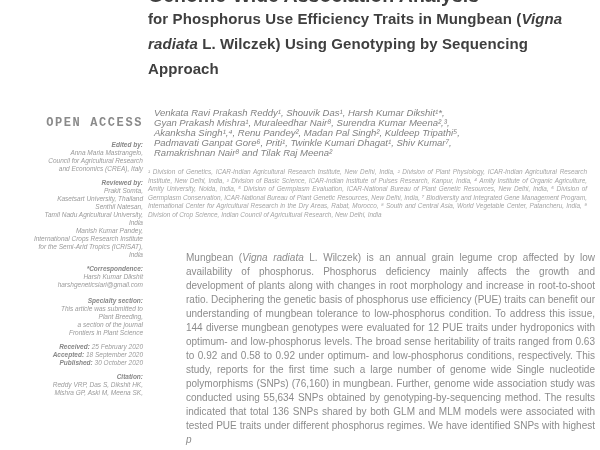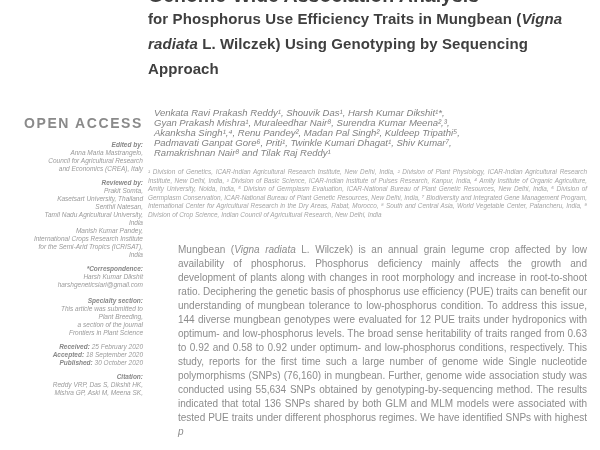--- a/index.html
+++ b/index.html
@@ -10,22 +10,22 @@
   }
   .page{position:relative;width:600px;height:450px;background:#fff;}
 
   
   .sidebar{
     position:absolute;left:10px;top:119px;width:133px;
     text-align:right;color:#9a9a9a;font-size:6.5px;line-height:8px;
     font-style:italic;
   }
   .open-access{
-    font-style:normal;font-family:Liberation Sans, sans-serif;
-    font-size:14px;font-weight:bold;letter-spacing:1.6px;
+    font-style:normal;font-family:Liberation Mono, monospace;
+    font-size:12px;font-weight:bold;letter-spacing:1.6px;
     color:#8a8a8a;margin-bottom:14px;white-space:nowrap;
   }
   .sb-section{margin-bottom:6px;}
   .sb-section.gap-lg{margin-bottom:8px;}
   .sb-label{font-weight:bold;color:#878787;}
   .sb-line{white-space:nowrap;}
   .sb-date .sb-label{display:inline;}
   .sb-email{color:#9a9a9a;text-decoration:none;display:block;}
 
   
@@ -45,21 +45,21 @@
   .authors{
     position:absolute;left:148px;top:108px;width:440px;
     font-style:italic;font-size:9.5px;line-height:10px;color:#828282;margin-left:6px;
   }
   .affiliations{
     position:absolute;left:148px;top:168px;width:439px;margin:0;
     font-style:italic;font-size:6.4px;line-height:8.5px;color:#a5a5a5;
     text-align:justify;
   }
   .abstract{
-    position:absolute;left:178px;top:243px;width:409px;margin:0;
+    position:absolute;left:178px;top:243px;width:409px;margin:8px;
     font-size:10px;line-height:14px;color:#8c8c8c;text-align:justify;
   }
   .abstract .it{font-style:italic;}
 </style>
 </head>
 <body>
 
 <div class="page">
 
   <aside class="sidebar">
@@ -116,20 +116,20 @@
     <div class="cutline-inner">Genome-Wide Association Analysis</div>
   </div>
 
   <h1 class="title"><span>for Phosphorus Use Efficiency Traits in Mungbean (</span><span class="it">Vigna radiata</span><span> L. Wilczek) Using Genotyping by Sequencing Approach</span></h1>
 
   <div class="authors">
     <div>Venkata Ravi Prakash Reddy¹, Shouvik Das¹, Harsh Kumar Dikshit¹*,</div>
     <div>Gyan Prakash Mishra¹, Muraleedhar Nair⁸, Surendra Kumar Meena²,³,</div>
     <div>Akanksha Singh¹,⁴, Renu Pandey², Madan Pal Singh², Kuldeep Tripathi⁵,</div>
     <div>Padmavati Ganpat Gore⁶, Priti¹, Twinkle Kumari Dhagat¹, Shiv Kumar⁷,</div>
-    <div>Ramakrishnan Nair⁸ and Tilak Raj Reddy¹</div>
+    <div>Ramakrishnan Nair⁸ and Tilak Raj Meena²</div>
   </div>
 
   <p class="affiliations">¹ Division of Genetics, ICAR-Indian Agricultural Research Institute, New Delhi, India, ² Division of Plant Physiology, ICAR-Indian Agricultural Research Institute, New Delhi, India, ³ Division of Basic Science, ICAR-Indian Institute of Pulses Research, Kanpur, India, ⁴ Amity Institute of Organic Agriculture, Amity University, Noida, India, ⁵ Division of Germplasm Evaluation, ICAR-National Bureau of Plant Genetic Resources, New Delhi, India, ⁶ Division of Germplasm Conservation, ICAR-National Bureau of Plant Genetic Resources, New Delhi, India, ⁷ Biodiversity and Integrated Gene Management Program, International Center for Agricultural Research in the Dry Areas, Rabat, Morocco, ⁸ South and Central Asia, World Vegetable Center, Patancheru, India, ⁹ Division of Crop Science, Indian Council of Agricultural Research, New Delhi, India</p>
 
   <p class="abstract"><span>Mungbean (</span><span class="it">Vigna radiata</span><span> L. Wilczek) is an annual grain legume crop affected by low availability of phosphorus. Phosphorus deficiency mainly affects the growth and development of plants along with changes in root morphology and increase in root-to-shoot ratio. Deciphering the genetic basis of phosphorus use efficiency (PUE) traits can benefit our understanding of mungbean tolerance to low-phosphorus condition. To address this issue, 144 diverse mungbean genotypes were evaluated for 12 PUE traits under hydroponics with optimum- and low-phosphorus levels. The broad sense heritability of traits ranged from 0.63 to 0.92 and 0.58 to 0.92 under optimum- and low-phosphorus conditions, respectively. This study, reports for the first time such a large number of genome wide Single nucleotide polymorphisms (SNPs) (76,160) in mungbean. Further, genome wide association study was conducted using 55,634 SNPs obtained by genotyping-by-sequencing method. The results indicated that total 136 SNPs shared by both GLM and MLM models were associated with tested PUE traits under different phosphorus regimes. We have identified SNPs with highest </span><span class="it">p</span></p>
 
 </div>
 
 </body></html>

